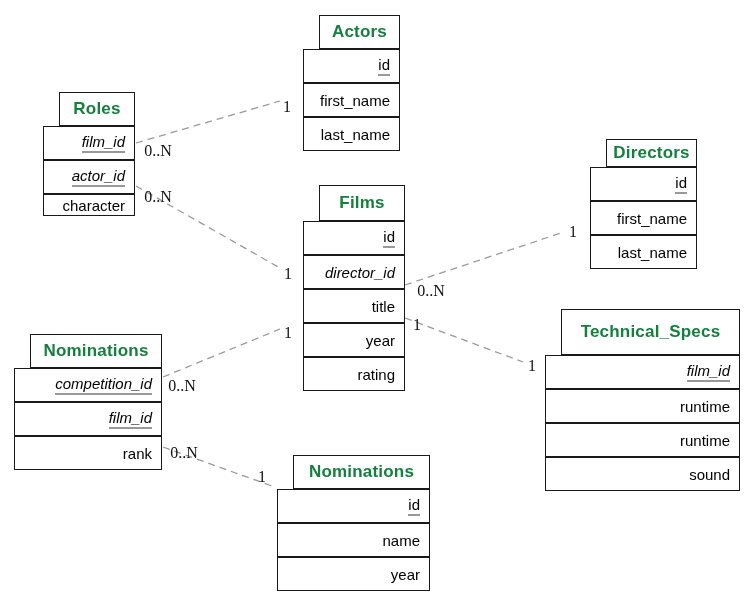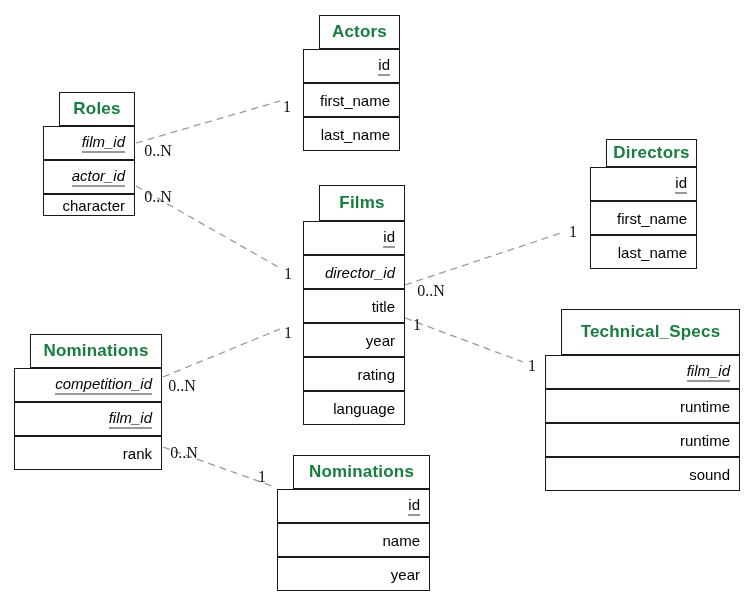--- a/index.html
+++ b/index.html
@@ -102,23 +102,20 @@
       </div>
       <div class="erd-field erd-row" style="height: 34px; border-color: rgb(26, 26, 26); padding-left: 40px;">
         <span class="field-text">title</span>
       </div>
       <div class="erd-field erd-row" style="height: 34px; border-color: rgb(26, 26, 26);">
         <span class="field-text">year</span>
       </div>
       <div class="erd-field erd-row" style="height: 34px; border-color: rgb(26, 26, 26);">
         <span class="field-text">rating</span>
       </div>
-      <div class="erd-field erd-row" style="height: 34px; border-color: rgb(26, 26, 26);">
-        <span class="field-text">language</span>
-      </div>
     </div>
     <div class="erd-table" style="left: 590px; top: 139px; width: 107px;">
       <div class="erd-row erd-header" style="height: 28px; border-color: rgb(26, 26, 26);">Directors</div>
       <div class="erd-field erd-row pk" style="height: 34px; border-color: rgb(26, 26, 26);">
         <span class="field-text">id</span>
       </div>
       <div class="erd-field erd-row" style="height: 34px; border-color: rgb(26, 26, 26);">
         <span class="field-text">first_name</span>
       </div>
       <div class="erd-field erd-row" style="height: 34px; border-color: rgb(26, 26, 26);">

